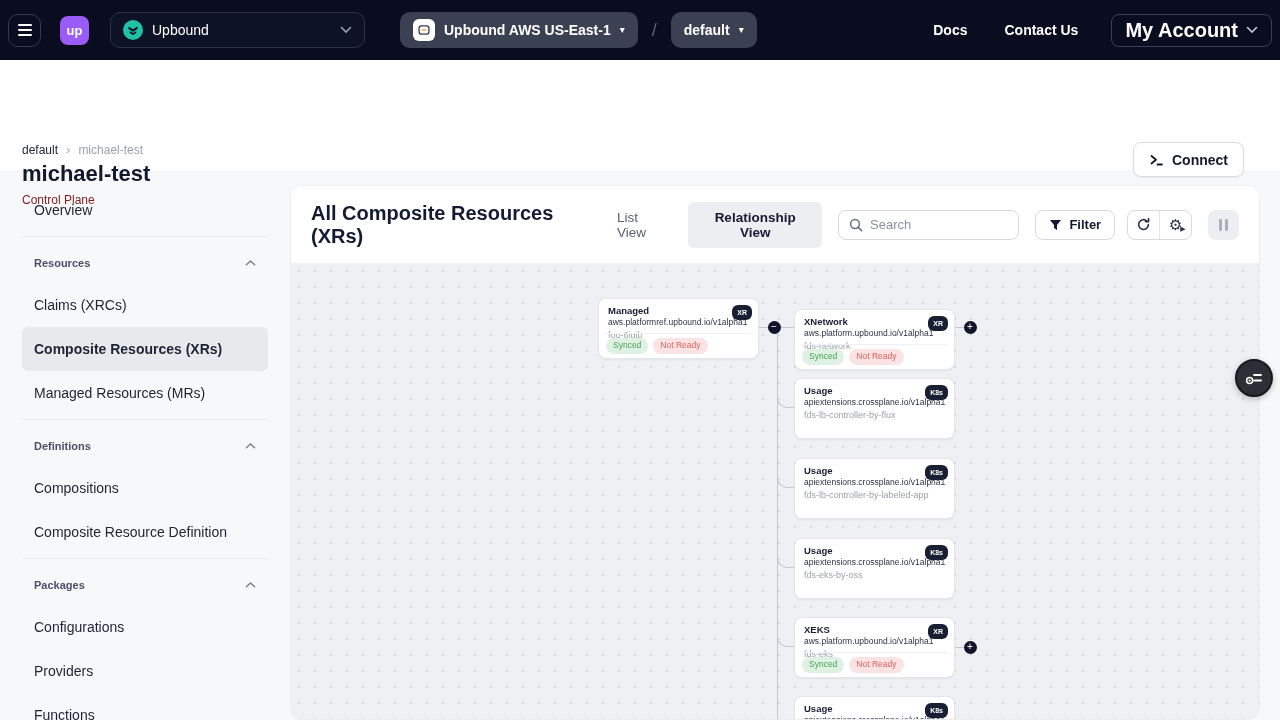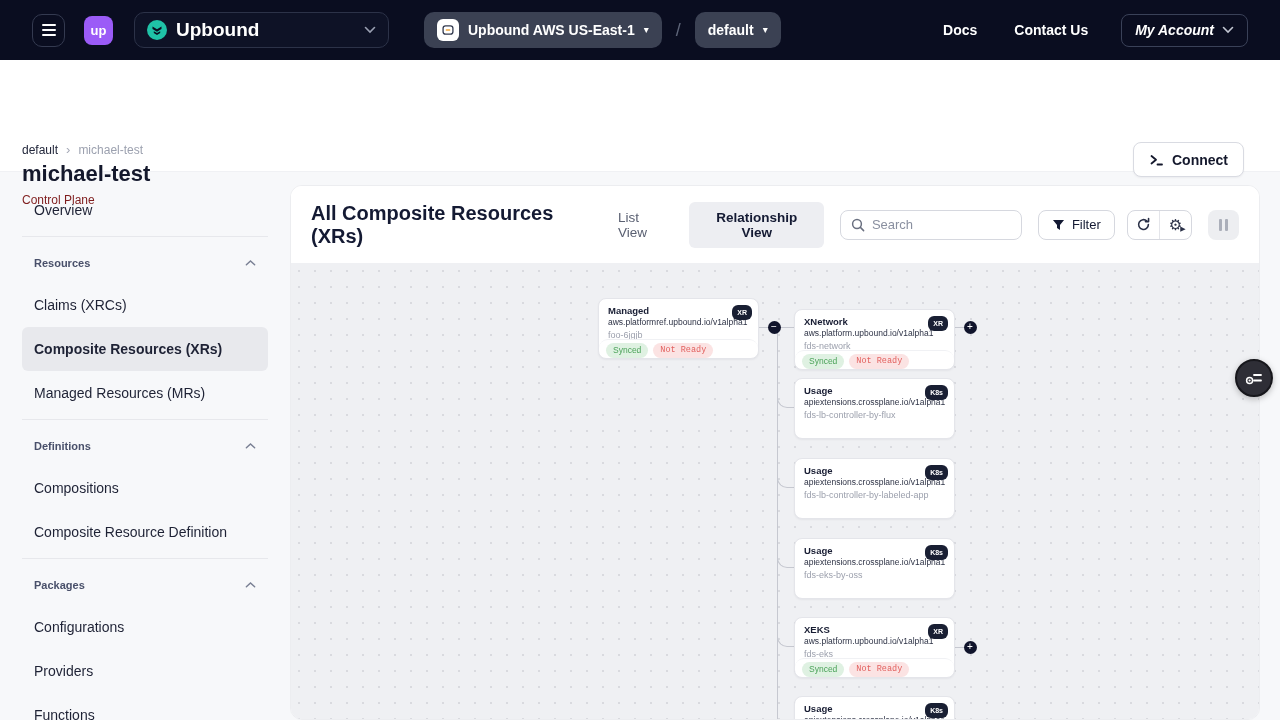--- a/index.html
+++ b/index.html
@@ -1,45 +1,45 @@
 <!DOCTYPE html>
 <html><head>
 <meta charset="utf-8">
 <style>
   * { margin:0; padding:0; box-sizing:border-box; }
   html,body { width:1280px; height:720px; overflow:hidden; background:#F7F8FA;
               font-family:"Liberation Sans", sans-serif; color:#181D33; }
 
   
   .navbar { position:absolute; top:0; left:0; width:1280px; height:60px;
-            background:#0A0D20; display:flex; align-items:center; padding:0 32px; }
+            background:#0A0D20; display:flex; align-items:center; padding:0 8px; }
   .hamburger { width:33px; height:33px; border:1.5px solid #343A50; border-radius:10px;
                display:flex; flex-direction:column; justify-content:center; align-items:center;
                gap:3px; cursor:pointer; background:transparent; }
   .hamburger span { display:block; width:14px; height:2px; background:#FFF; border-radius:1px; }
   .up-logo { width:29px; height:29px; margin-left:19px; background:#9B5BF7; border-radius:8px;
              color:#FFF; font-weight:bold; font-size:13px; display:flex; align-items:center;
              justify-content:center; letter-spacing:0; }
   .org-pill { margin-left:21px; width:255px; height:36px; border:1px solid #2C3248; border-radius:10px;
               display:flex; align-items:center; padding:0 12px; gap:9px; color:#FFF; background:#0E1226; }
-  .org-pill .lbl { font-size:19px; font-weight:bold; flex:1; }
+  .org-pill .lbl { font-size:14px; font-weight:normal; flex:1; }
   .gray-pill { height:36px; background:#3B4153; border-radius:10px; display:flex; align-items:center;
                padding:0 13px; gap:9px; color:#FFF; }
   .gray-pill .lbl { font-size:14px; font-weight:bold; }
   .caret-filled { font-size:10px; color:#FFF; line-height:1; }
   .cp-pill { margin-left:35px; }
   .cp-icon { width:22px; height:22px; background:#FFF; border-radius:6px; display:flex;
              align-items:center; justify-content:center; }
   .nav-slash { color:#5E6579; font-size:18px; margin:0 14px; font-weight:300; }
   .nav-spacer { flex:1; }
   .nav-link { color:#FFF; font-size:14px; font-weight:bold; cursor:pointer; }
   .nav-link + .nav-link { margin-left:37px; }
   .account-pill { margin-left:33px; height:33px; border:1px solid #3A4158; border-radius:8px;
                   display:flex; align-items:center; gap:8px; padding:0 13px; color:#FFF; cursor:pointer; }
-  .account-pill .lbl { font-size:14px; font-weight:bold;font-style:italic; }
+  .account-pill .lbl { font-size:20px; font-weight:bold; }
 
   
   .page-header { position:absolute; top:60px; left:0; width:1280px; height:112px; background:#FFF;
                  border-bottom:1px solid #F0F1F4; }
   .breadcrumb { position:absolute; left:22px; top:82px; display:flex; align-items:center; gap:8px;
                 font-size:12px; }
   .crumb-current { color:#22273B; }
   .crumb-sep { color:#A3A7B5; font-size:13px; }
   .crumb-muted { color:#9CA1AF; }
   .page-title { position:absolute; left:22px; top:101px; font-size:22px; font-weight:bold; color:#14182C; }
@@ -67,21 +67,21 @@
   .view-toggle { display:flex; align-items:center; gap:8px; margin-right:8px; }
   .toggle-item { font-size:13.5px; color:#5A6072; padding:8px 11px; border-radius:6px; cursor:pointer; }
   .toggle-item.active { background:#EDEEF2; color:#141A33; font-weight:bold;text-align:center; }
   .search-box { width:185px; height:30px; border:1px solid #D6D8DF; border-radius:8px; display:flex;
                 align-items:center; gap:7px; padding:0 10px; background:#FFF; }
   .search-box input { border:none; outline:none; font-size:13px; width:100%; color:#141A33;
                       font-family:"Liberation Sans", sans-serif; background:transparent; }
   .search-box input::placeholder { color:#8A90A0; }
   .filter-btn { margin-left:8px; height:30px; border:1px solid #D6D8DF; border-radius:8px; background:#FFF;
                 display:flex; align-items:center; gap:7px; padding:0 13px; cursor:pointer; }
-  .filter-btn .lbl { font-size:13px; font-weight:normal; color:#141A33; }
+  .filter-btn .lbl { font-size:13px; font-weight:bold; color:#141A33; }
   .icon-group { margin-left:4px; height:30px; border:1px solid #D6D8DF; border-radius:8px; display:flex;
                 overflow:hidden; background:#FFF; }
   .icon-cell { width:32px; display:flex; align-items:center; justify-content:center; cursor:pointer;
                color:#2A3047; position:relative; }
   .icon-cell + .icon-cell { border-left:1px solid #E4E5EA; }
   .gear-glyph { font-size:15px; line-height:1; }
   .gear-play { position:absolute; right:5px; bottom:6px; font-size:7px; color:#2A3047; }
   .pause-btn { margin-left:8px; width:32px; height:30px; background:#EDEEF1; border-radius:8px; border:none;
                display:flex; align-items:center; justify-content:center; gap:3px; cursor:pointer; }
   .pause-btn i { display:block; width:3px; height:12px; background:#ABAFBA; border-radius:1px; }
@@ -97,25 +97,25 @@
               display:flex; align-items:center; justify-content:center; font-size:10px; line-height:1;
               cursor:pointer; z-index:3; }
   .node { position:absolute; width:161px; height:61px; background:#FFF; border:1px solid #E4E5EA;
           border-radius:8px; box-shadow:0 1px 2px rgba(20,24,44,.05); z-index:2; cursor:pointer; }
   .node-head { padding:7px 9px 0 9px; }
   .node-title { font-size:9.5px; font-weight:bold; color:#181D33; line-height:1.15; }
   .node-api { font-size:8.5px; color:#2E3346; line-height:1.3; }
   .node-name { font-size:9px; color:#9CA0AD; margin-top:2px; line-height:1.3; }
   .node-badge { position:absolute; top:6px; right:6px; background:#191F33; color:#FFF; font-size:7px;
                 font-weight:bold; padding:4px 5px; border-radius:6px; line-height:1; }
-  .node-status { position:absolute; left:0; right:0; bottom:0; height:19px; border-top:1px solid #F0F1F4;
-                 display:flex; align-items:flex-end; gap:5px; padding:0 7px;border-radius:9px; }
+  .node-status { position:absolute; left:0; right:0; bottom:0; height:25px; border-top:1px solid #F0F1F4;
+                 display:flex; align-items:center; gap:5px; padding:0 7px;border-radius:9px; }
   .pill { font-size:8.5px; padding:2px 7px; border-radius:9px; line-height:1.3; }
   .pill-synced { background:#DFF1E2; color:#4CA35A; }
-  .pill-notready { background:#FBE3E3; color:#E2605E;font-family:Liberation Mono, monospace; }
+  .pill-notready { background:#FBE3E3; color:#E2605E; }
 
   .legend-fab { position:absolute; left:1235px; top:359px; width:38px; height:38px; border-radius:50%;
                 background:#2E2E36; border:2px solid #17171C; display:flex; align-items:center;
                 justify-content:center; cursor:pointer; z-index:10; box-shadow:0 2px 6px rgba(0,0,0,.25); }
 
   svg { display:block; }
 </style>
 </head>
 <body>
 

